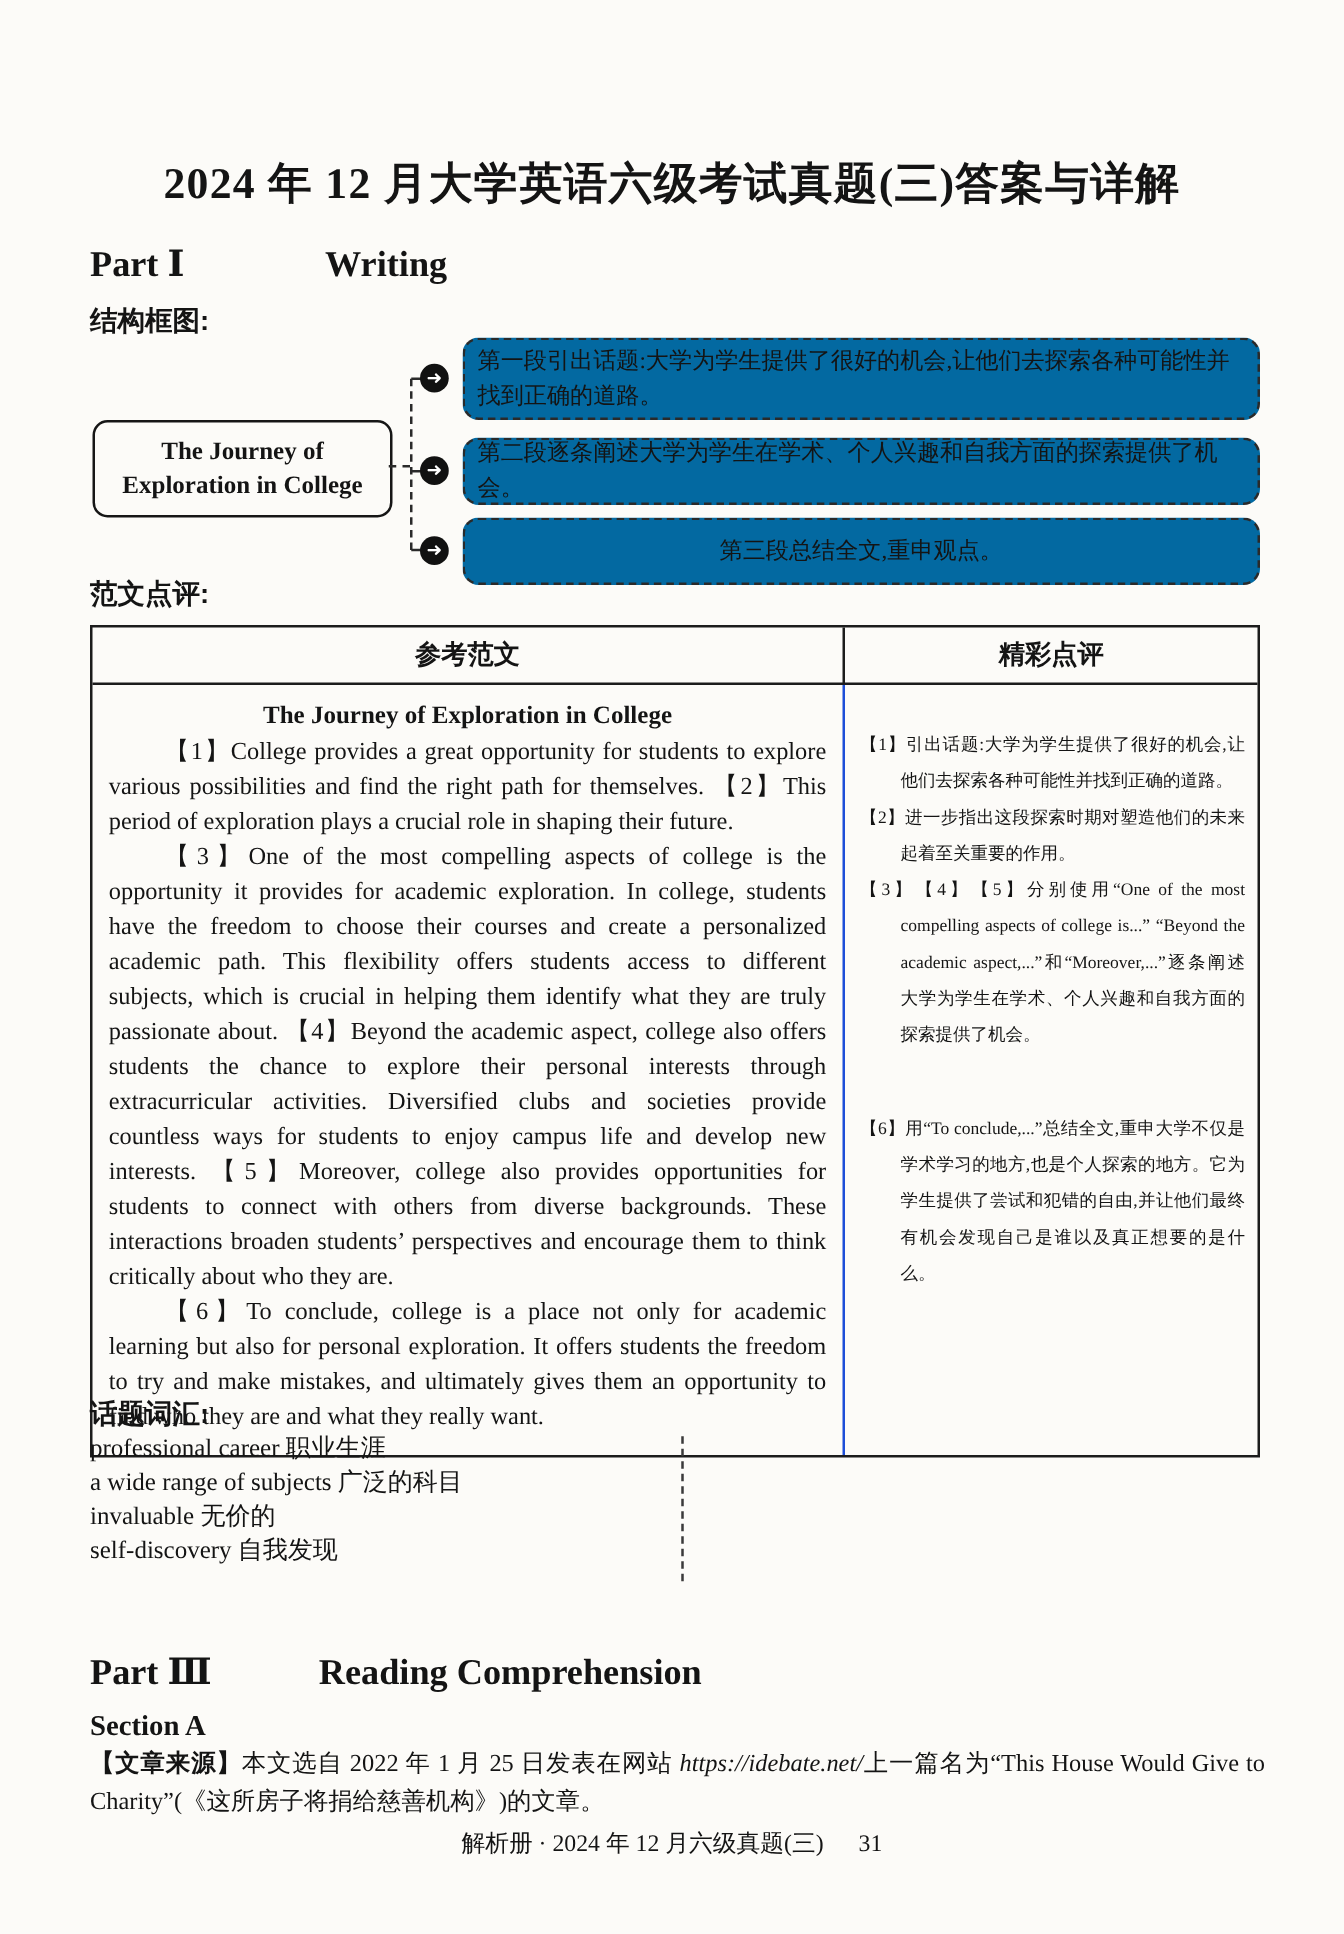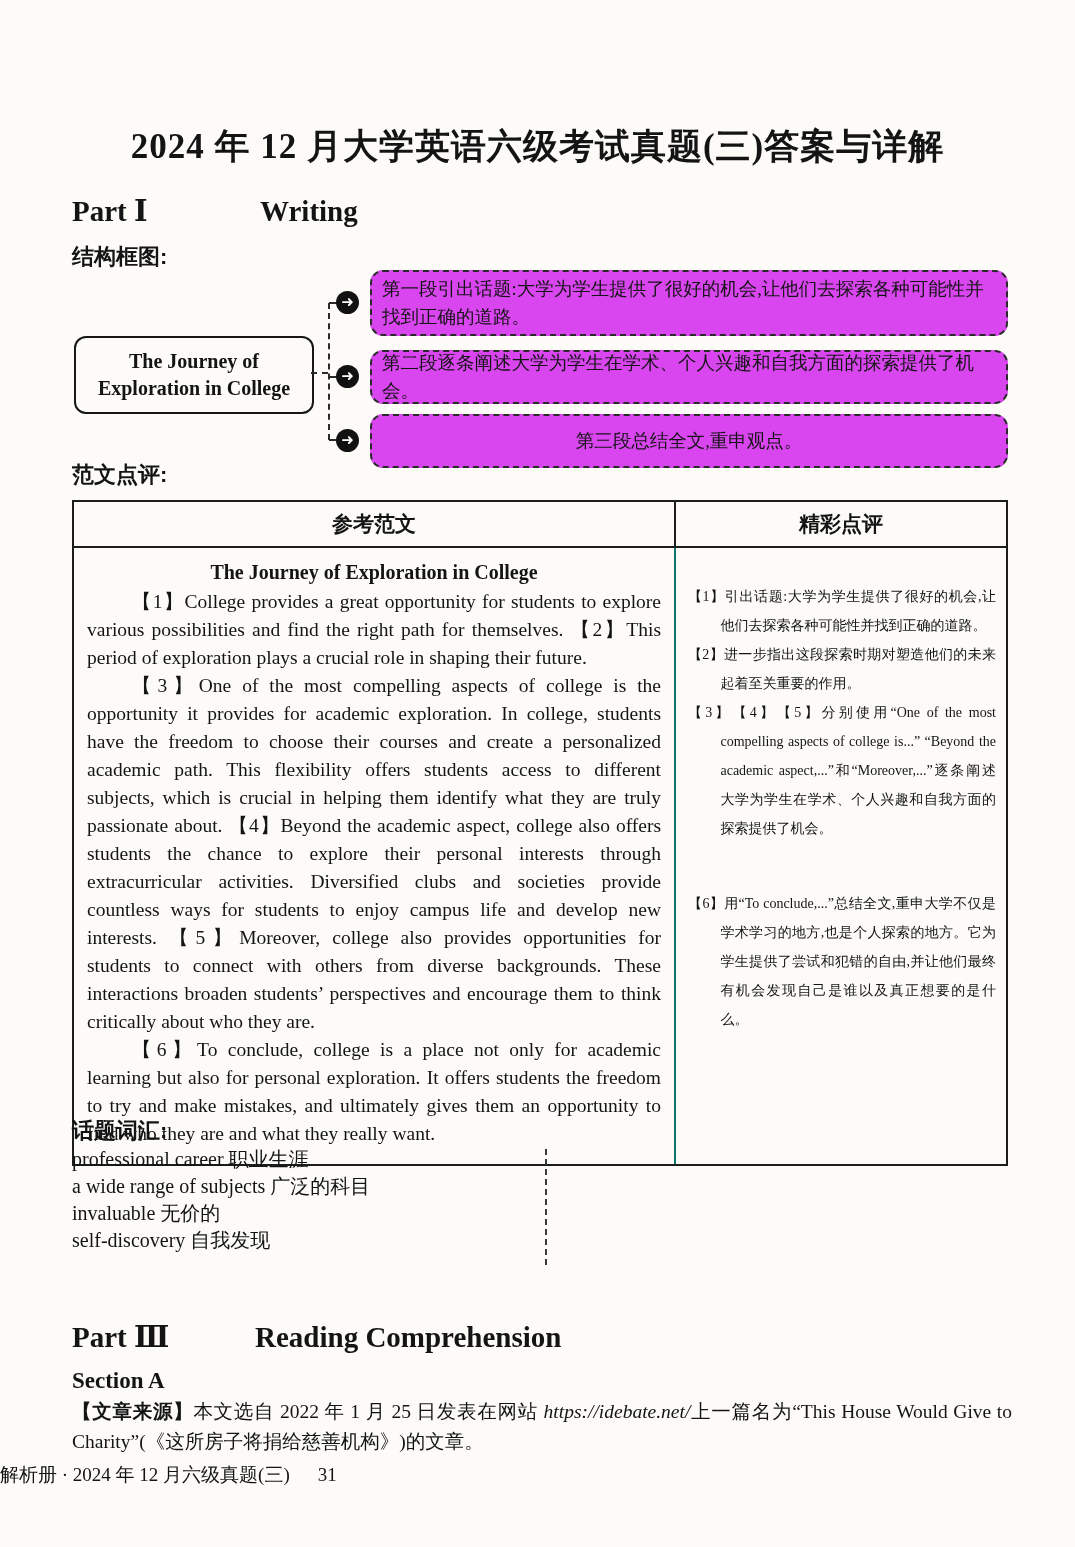--- a/index.html
+++ b/index.html
@@ -37,21 +37,21 @@
   
   .flowchart{top:270px;left:72px;width:938px;height:198px;}
   .topic-box{
     position:absolute;left:2px;top:66px;width:236px;height:74px;
     border:2.5px solid #161616;border-radius:12px;background:#fcfbf8;
     display:flex;flex-direction:column;justify-content:center;
     font-size:20px;font-weight:700;line-height:27px;text-align:center;
   }
   .flow-node{
     position:absolute;left:298px;width:638px;
-    border:2px dashed #2a2a2a;border-radius:13px;background:#d946ef;
+    border:2px dashed #2a2a2a;border-radius:13px;background:#0369a1;
     display:flex;align-items:center;
     font-size:18.5px;line-height:28px;padding:0 10px;box-sizing:border-box;
   }
   .fn1{top:0;height:66px;}
   .fn2{top:80px;height:54px;}
   .fn3{top:144px;height:54px;justify-content:center;}
   .flow-arrow{
     position:absolute;left:264px;width:23px;height:23px;border-radius:50%;
     background:#111;color:#fff;display:flex;align-items:center;justify-content:center;
     font-size:15px;line-height:1;font-family:"DejaVu Sans",sans-serif;
@@ -73,21 +73,21 @@
   }
   .rc-table .th{
     height:44px;line-height:44px;text-align:center;
     font-size:21px;font-weight:700;
     font-family:"Liberation Sans","DejaVu Sans",sans-serif;
     border-bottom:2px solid #1c1c1c;
   }
   .rc-table .th.thl{border-right:2px solid #1c1c1c;}
   .cell{box-sizing:border-box;}
   .cell.essay{
-    border-right:2px solid #0f766e;
+    border-right:2px solid #1d4ed8;
     padding:8px 13px 16px;font-size:19.5px;line-height:28px;text-align:justify;
   }
   .essay-title{text-align:center;font-weight:700;font-size:20px;margin:2px 0 2px;}
   .cell.essay p{margin:0;text-indent:2.3em;}
   .cell.comments{
     padding:34px 10px 27px 12px;font-size:14px;line-height:29px;
   }
   .comment{
     margin:0;text-align:justify;
     padding-left:2.32em;text-indent:-2.32em;
@@ -107,21 +107,21 @@
   .source{
     top:1396px;left:72px;width:940px;margin:0;
     font-size:19.5px;line-height:30px;text-align:justify;
   }
   .source .marker{font-weight:700;font-family:"Liberation Sans","DejaVu Sans",sans-serif;}
   .source .url{font-style:italic;}
 
   
   .footer{
     top:1462px;left:0;width:1075px;
-    display:flex;align-items:baseline;gap:28px;
+    display:flex;justify-content:center;align-items:baseline;gap:28px;
     font-size:19px;
   }
 </style>
 </head>
 <body>
 
 <h1 class="abs main-title">2024 年 12 月大学英语六级考试真题(三)答案与详解</h1>
 
 <div class="abs part-header ph1">
   <span class="part-label">Part Ⅰ</span><span>Writing</span>

